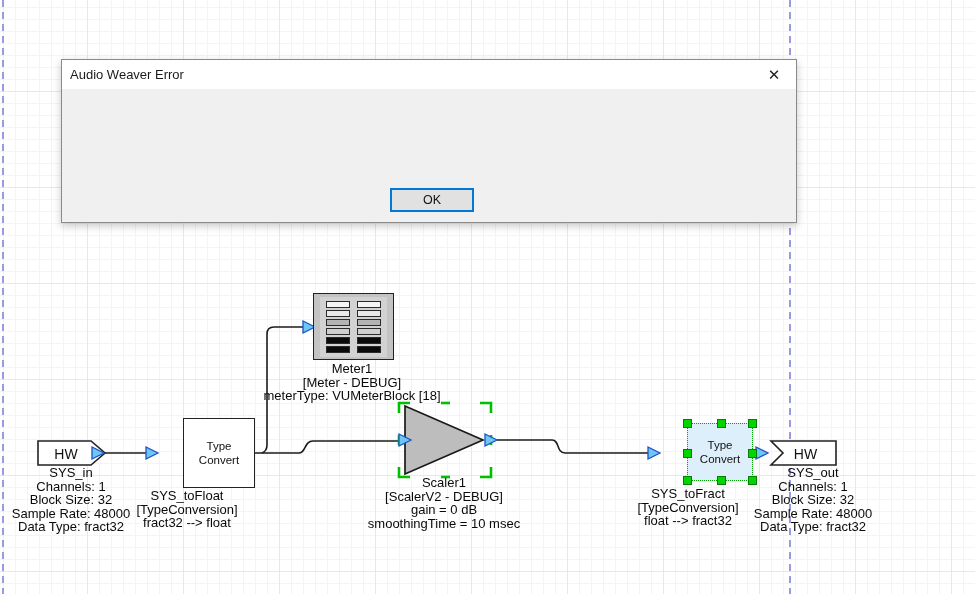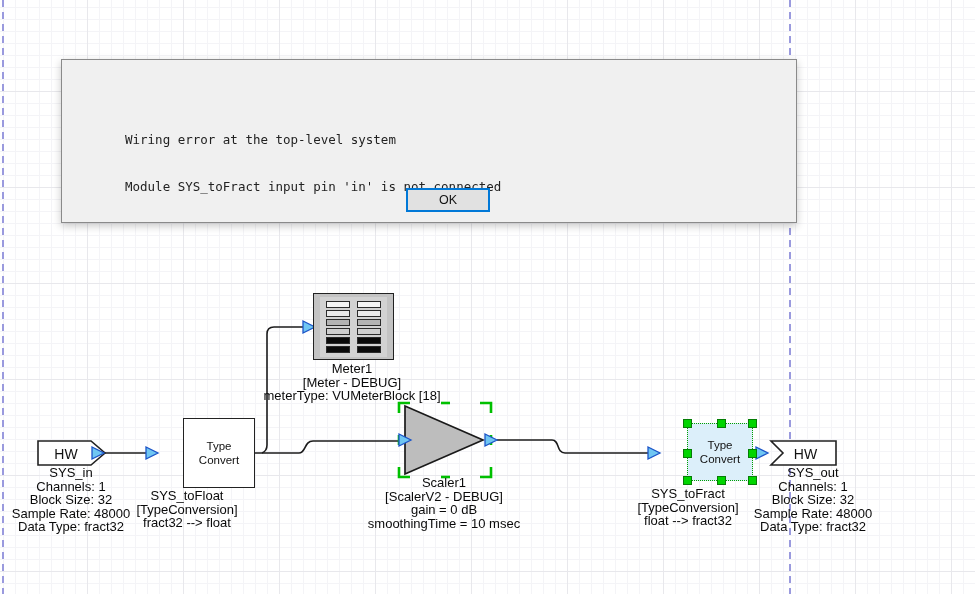--- a/index.html
+++ b/index.html
@@ -41,21 +41,21 @@
   .mcol .mbar:nth-child(5),.mcol .mbar:nth-child(6){background:#0a0a0a;}
   
   .dialog{position:absolute;left:61px;top:59px;width:734px;height:162px;z-index:10;
     background:#f0f0f0;border:1px solid #8a8a8a;box-shadow:0 3px 8px rgba(0,0,0,.22);}
   .titlebar{position:relative;height:29px;background:#ffffff;}
   .titlebar .title{position:absolute;left:8px;top:7px;font-size:13px;color:#1a1a1a;}
   .titlebar .close{position:absolute;right:10px;top:4px;width:24px;height:21px;
     text-align:center;font-size:15px;line-height:21px;color:#222;cursor:default;}
   .msg{position:absolute;left:63px;top:41px;font-family:"DejaVu Sans Mono","Liberation Mono",monospace;
     font-size:12.5px;line-height:15.5px;color:#222;white-space:pre;}
-  .okbtn{position:absolute;left:344px;top:128px;width:84px;height:24px;box-sizing:border-box;
+  .okbtn{position:absolute;left:328px;top:128px;width:84px;height:24px;box-sizing:border-box;
     background:#e1e1e1;border:2px solid #0078d7;font-family:"Liberation Sans",sans-serif;
     font-size:12.5px;color:#111;text-align:center;line-height:20px;}
 </style>
 </head>
 <body>
 
 <div id="stage">
 
   <div class="guide" style="left:2px;"></div>
   <div class="guide" style="left:789px;"></div>
@@ -168,20 +168,20 @@
 
   <div class="caption" style="left:801px;top:466px;margin-left:12px;">
     <div>SYS_out</div>
     <div>Channels: 1</div>
     <div>Block Size: 32</div>
     <div>Sample Rate: 48000</div>
     <div>Data Type: fract32</div>
   </div>
 
   <div class="dialog">
-    <div class="msg">
-      <div>Wiring error at the top-level system</div>
-      <div>Module SYS_toFract input pin 'in' is not connected</div>
+    <div class="titlebar">
+      <span class="title">Audio Weaver Error</span>
+      <span class="close">✕</span>
     </div>
     <div class="okbtn">OK</div>
   </div>
 
 </div>
 
 </body></html>

